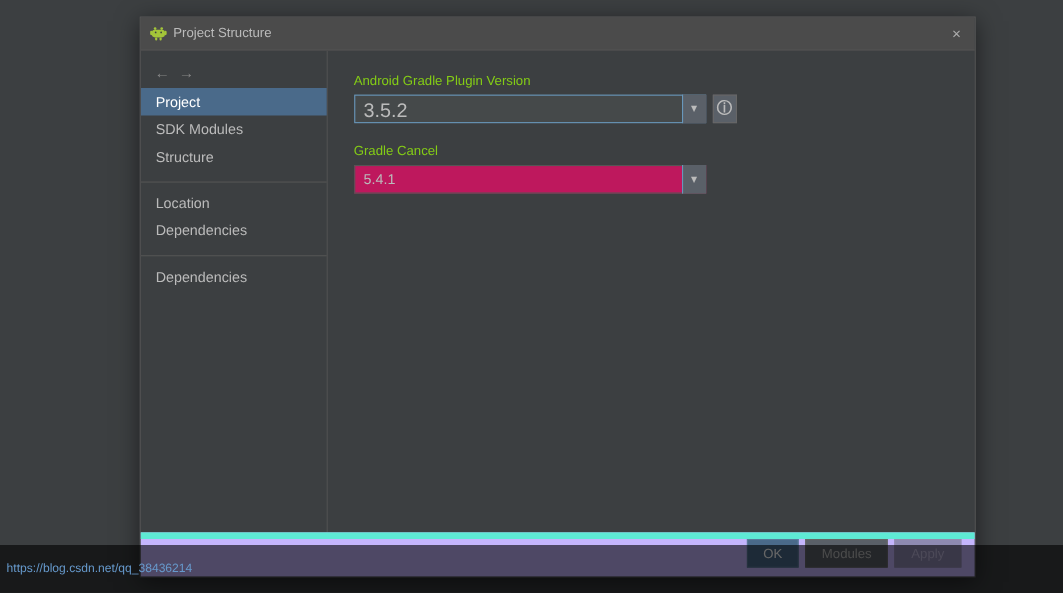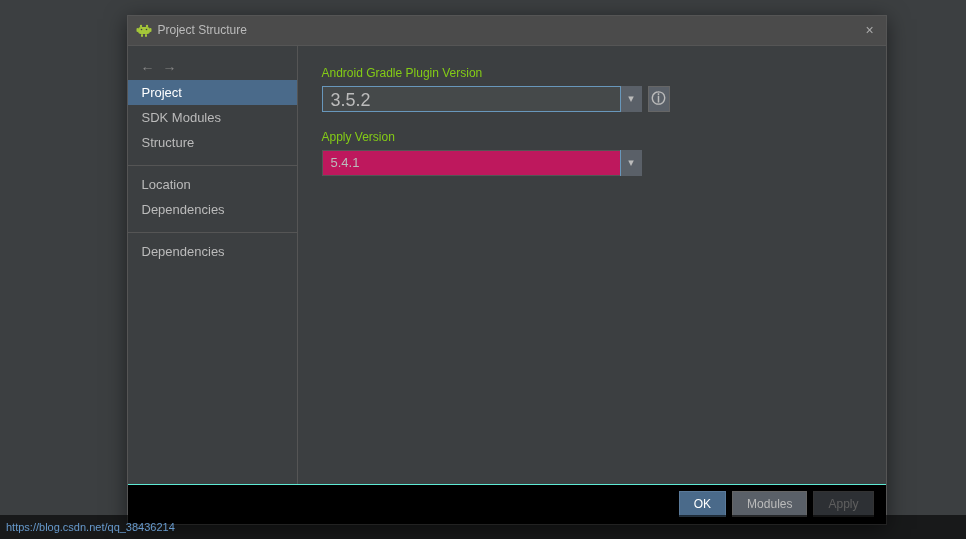--- a/index.html
+++ b/index.html
@@ -190,24 +190,23 @@
       display: flex;
       align-items: center;
       justify-content: center;
       color: #bbbbbb;
       font-size: 14px;
       font-weight: bold;
     }
 
     .dialog-footer {
       height: 40px;
-      background: #000000;
-      border-top: 1px solid #5eead4;
-      display: flex;
-      align-items: center;
+      background: #c4b5fd;
+      border-top: 6px solid #5eead4;
+      display: flex;
       justify-content: flex-end;
       padding: 0 12px;
       gap: 6px;
     }
 
     .btn {
       height: 26px;
       padding: 0 14px;
       font-size: 12px;
       cursor: pointer;
@@ -241,21 +240,21 @@
     }
 
     .url-bar {
       position: fixed;
       bottom: 0;
       left: 0;
       right: 0;
       background: rgba(0,0,0,0.6);
       color: #6699cc;
       font-size: 11px;
-      padding: 6px 6px;
+      padding: 16px 6px;
       z-index: 999;
     }
   </style>
 </head>
 <body>
 
 <div class="dialog-wrapper">
   <div class="dialog">
 
     <div class="title-bar">
@@ -328,21 +327,21 @@
               <select class="select-input">
                 <option>3.5.2</option>
               </select>
               <div class="select-arrow"></div>
             </div>
             <div class="icon-btn">ⓘ</div>
           </div>
         </div>
 
         <div class="field-group">
-          <label class="field-label">Apply Version</label>
+          <label class="field-label">Gradle Cancel</label>
           <div class="input-row">
             <div class="select-wrapper">
               <select class="select-input-plain">
                 <option>5.4.1</option>
               </select>
               <div class="select-arrow"></div>
             </div>
           </div>
         </div>
 

